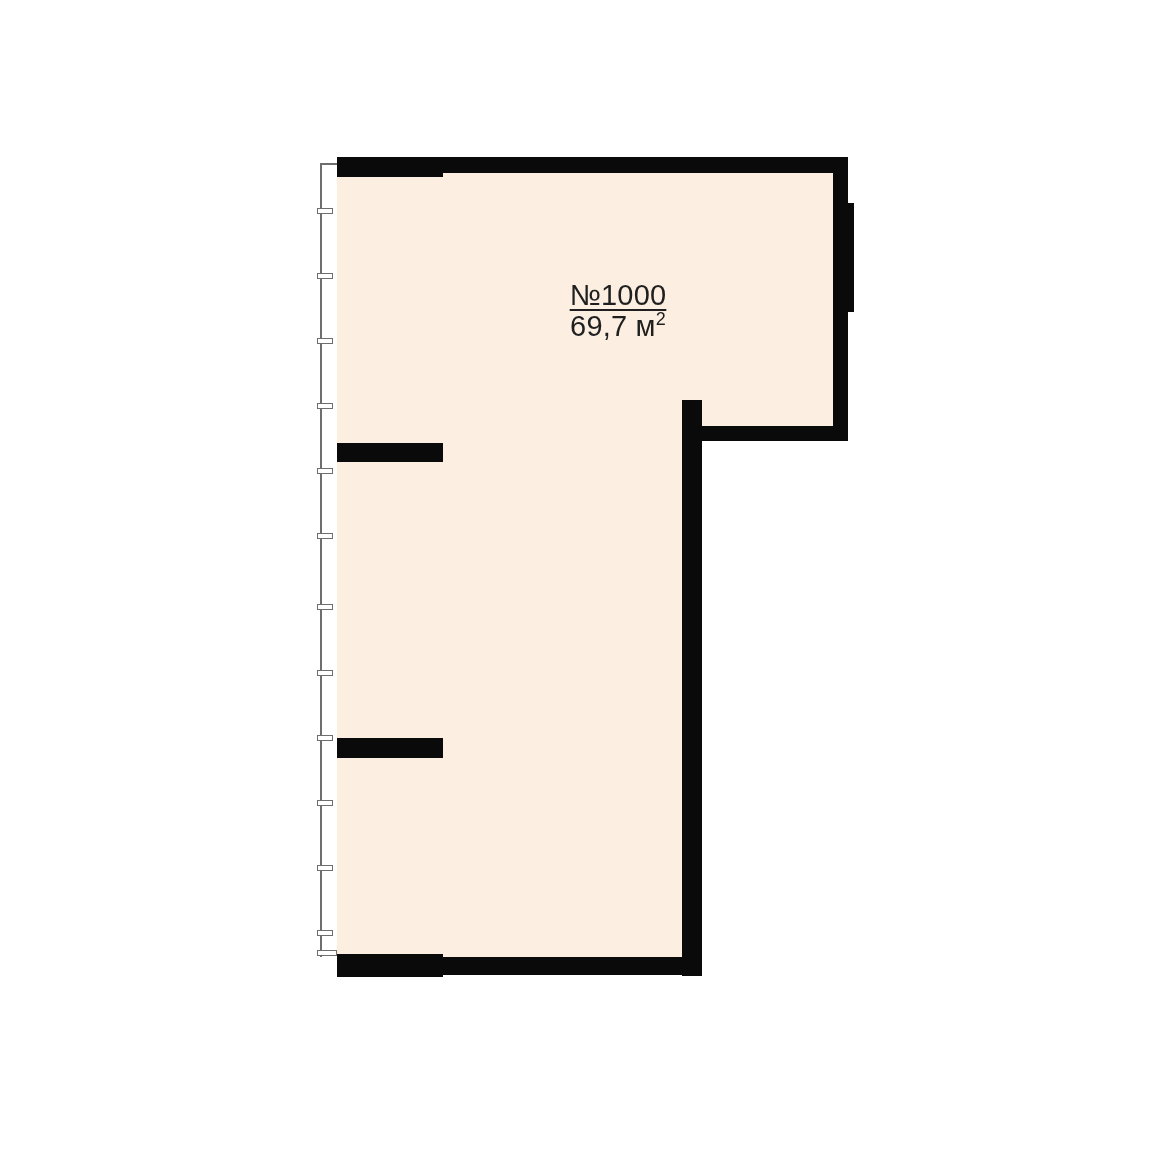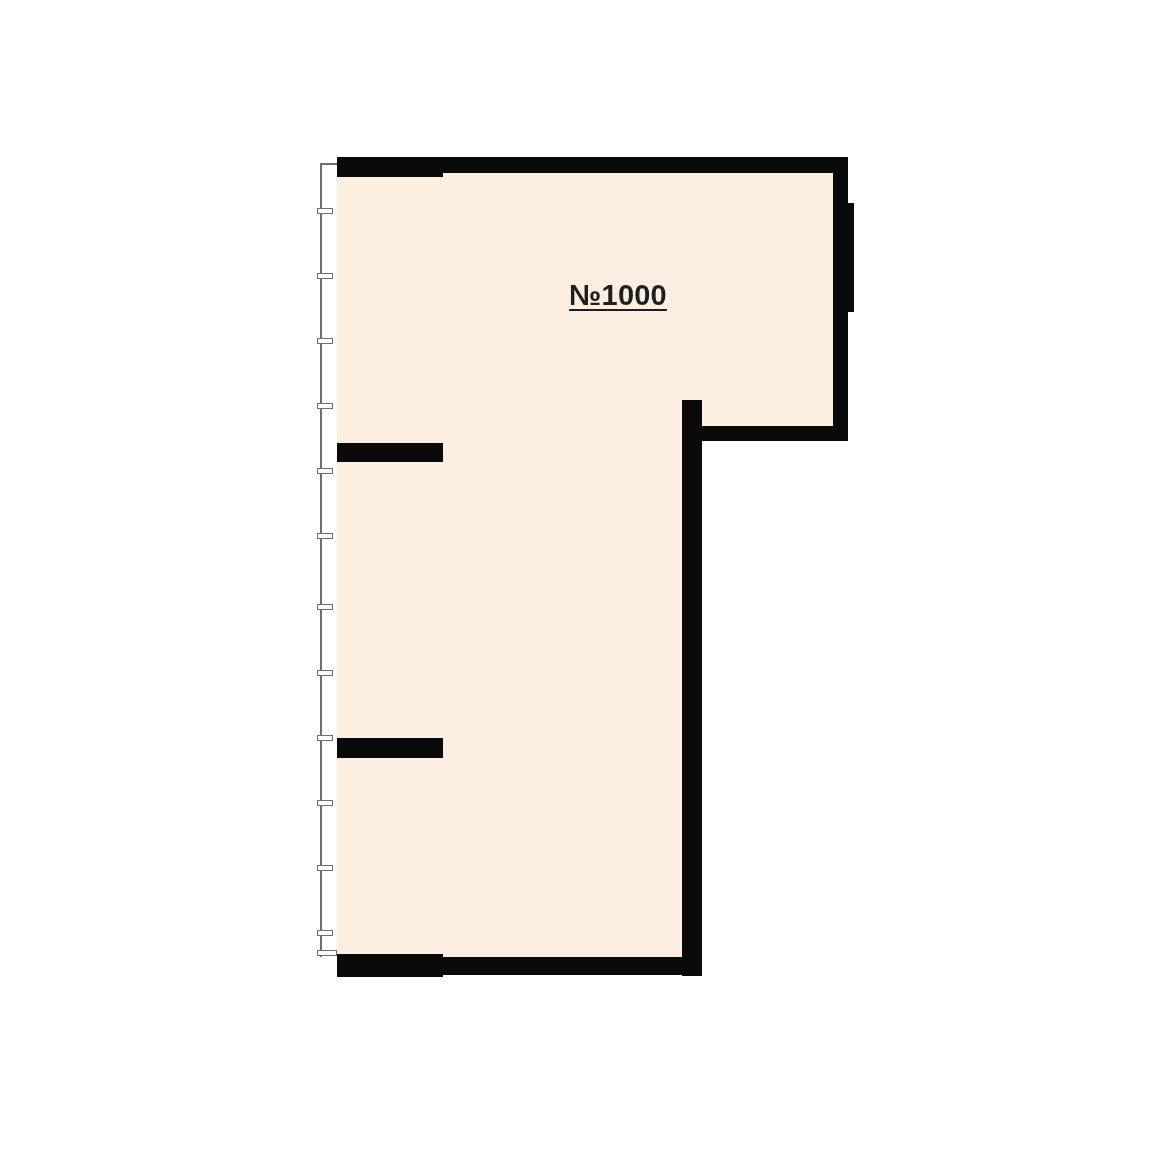--- a/index.html
+++ b/index.html
@@ -12,21 +12,21 @@
   }
   html,body{margin:0;padding:0;}
   body{
     width:1156px;height:1164px;
     background:var(--page-bg);
     font-family:"Liberation Sans", sans-serif;
     overflow:hidden;
     position:relative;
   }
   .plan{position:absolute;left:0;top:0;width:1156px;height:1164px;}
-  .abs{position:absolute;font-weight:bold;}
+  .abs{position:absolute;}
   .floor{background:var(--floor-fill);}
   .wall{background:var(--wall);}
   .glz-line{background:var(--glz);}
   .tick{
     background:var(--tick-fill);
     border:1px solid var(--glz);
     width:14px;height:4px;
     left:317px;
   }
   
@@ -98,15 +98,16 @@
   <div class="abs wall wall-pilaster"></div>
   <div class="abs wall wall-divider"></div>
   <div class="abs wall wall-interior"></div>
   <div class="abs wall wall-stub-upper"></div>
   <div class="abs wall wall-stub-lower"></div>
   <div class="abs wall wall-bottom-left"></div>
   <div class="abs wall wall-bottom-right"></div>
 
   <div class="abs unit-label">
     <div class="unit-number">№1000</div>
+    <div class="unit-area"><span>69,7 м</span><sup>2</sup></div>
   </div>
 
 </div>
 
 </body></html>

